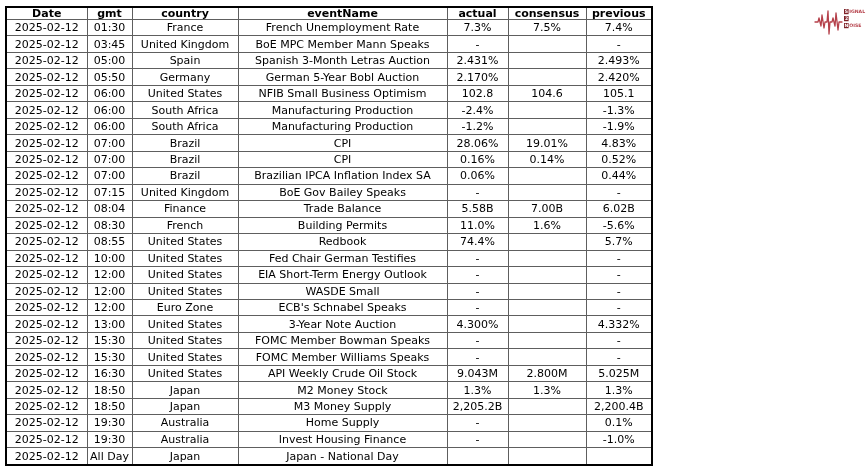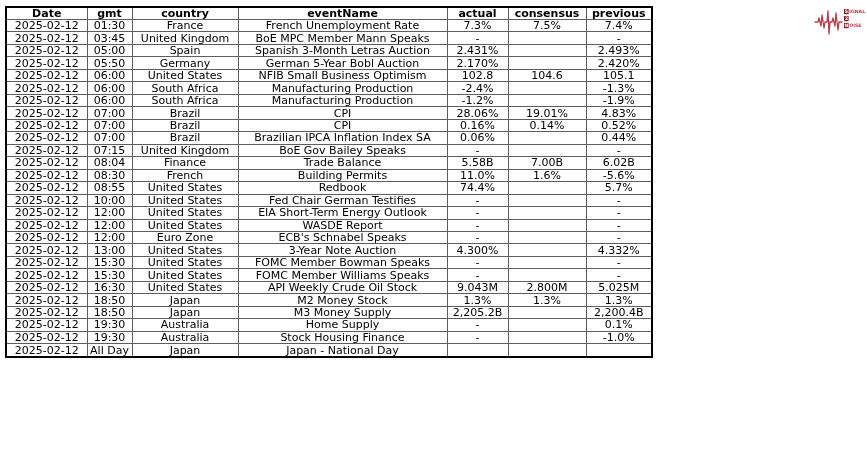--- a/index.html
+++ b/index.html
@@ -12,21 +12,21 @@
     background: #ffffff;
     font-family: "DejaVu Sans", "Liberation Sans", sans-serif;
     position: relative;
     overflow: hidden;
   }
   .calendar-table {
     position: absolute;
     left: 5px;
     top: 6px;
     width: 648px;
-    height: 352px;
+    height: 460px;
     border-collapse: collapse;
     table-layout: fixed;
     border: 2px solid #000000;
   }
   .calendar-table th,
   .calendar-table td {
     border: 1px solid #5e5e5e;
     text-align: center;
     vertical-align: middle;
     font-size: 11px;
@@ -226,21 +226,21 @@
         <td>United States</td>
         <td>EIA Short-Term Energy Outlook</td>
         <td>-</td>
         <td></td>
         <td>-</td>
       </tr>
       <tr>
         <td>2025-02-12</td>
         <td>12:00</td>
         <td>United States</td>
-        <td>WASDE Report</td>
+        <td>WASDE Small</td>
         <td>-</td>
         <td></td>
         <td>-</td>
       </tr>
       <tr>
         <td>2025-02-12</td>
         <td>12:00</td>
         <td>Euro Zone</td>
         <td>ECB's Schnabel Speaks</td>
         <td>-</td>
@@ -307,21 +307,21 @@
         <td>Australia</td>
         <td>Home Supply</td>
         <td>-</td>
         <td></td>
         <td>0.1%</td>
       </tr>
       <tr>
         <td>2025-02-12</td>
         <td>19:30</td>
         <td>Australia</td>
-        <td>Stock Housing Finance</td>
+        <td>Invest Housing Finance</td>
         <td>-</td>
         <td></td>
         <td>-1.0%</td>
       </tr>
       <tr>
         <td>2025-02-12</td>
         <td>All Day</td>
         <td>Japan</td>
         <td>Japan - National Day</td>
         <td></td>

